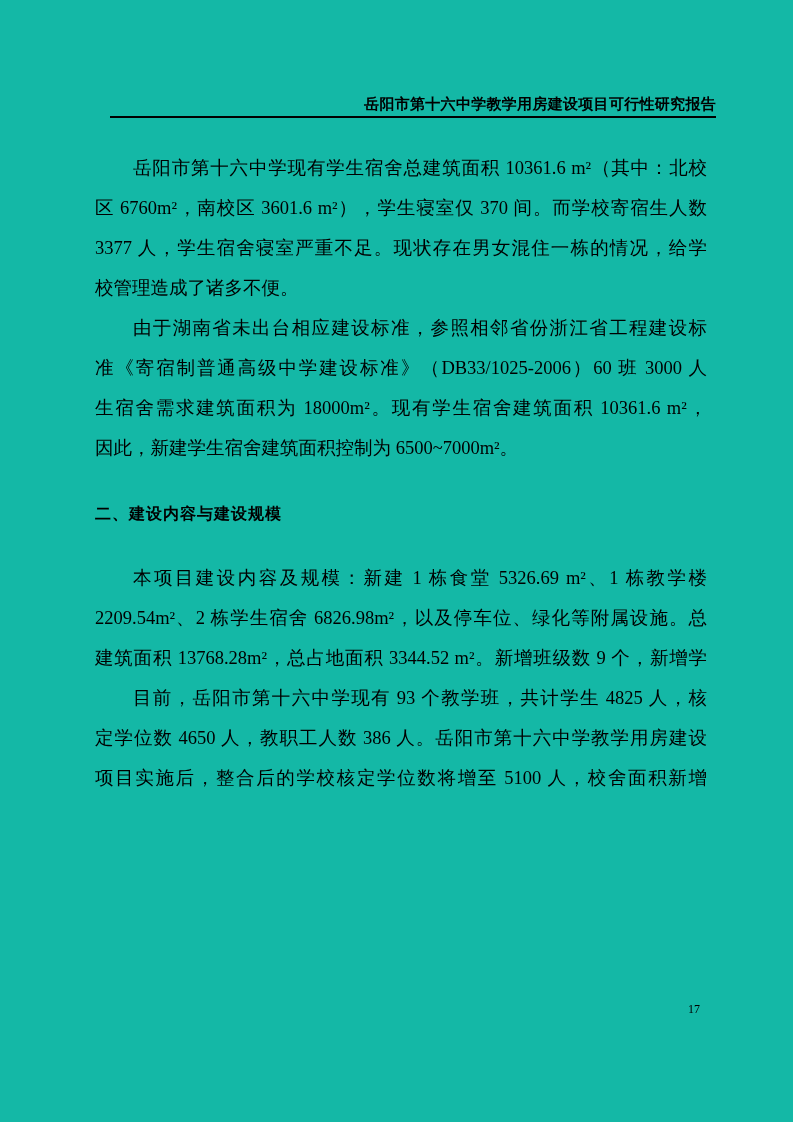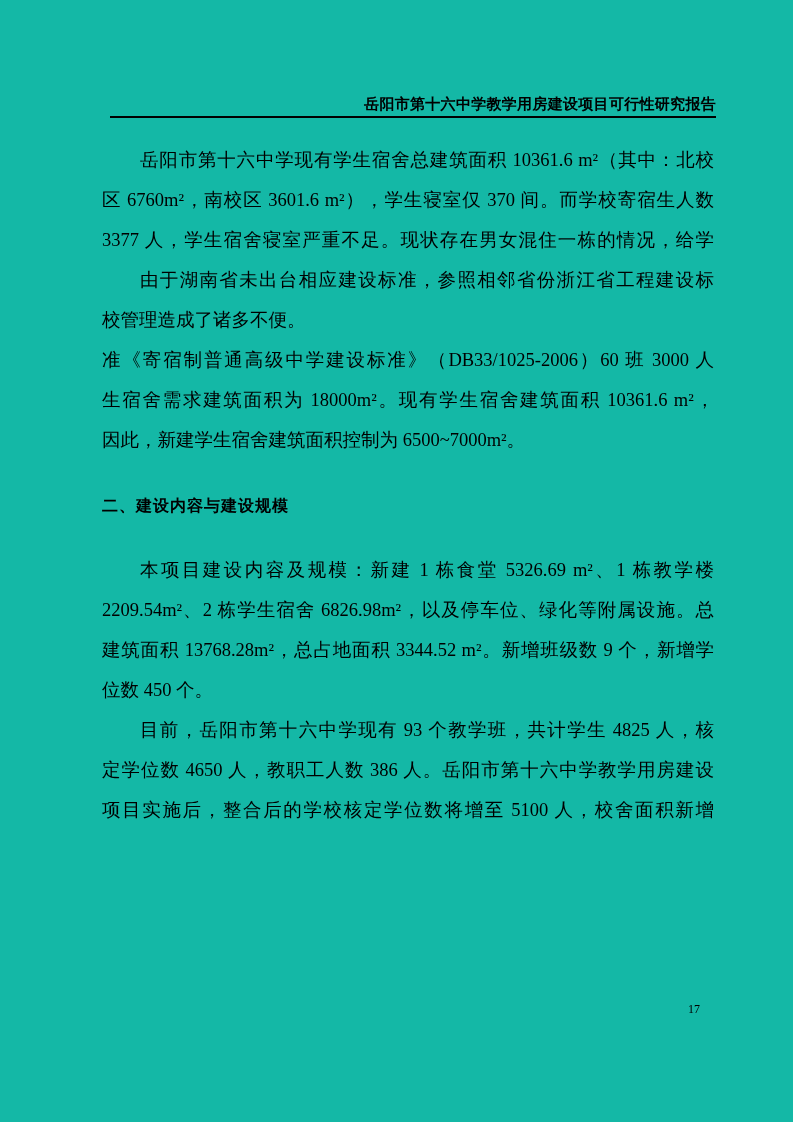--- a/index.html
+++ b/index.html
@@ -25,24 +25,23 @@
     font-size: 15px;
     font-weight: bold;
     line-height: 22px;
     letter-spacing: 0.3px;
     border-bottom: 2px solid #000000;
     padding-bottom: 1px;
   }
   .content {
     position: absolute;
     left: 95px;
-    top: 140px;
+    top: 148px;
     width: 612px;
     font-size: 18.5px;
-    margin-left: 7px;
   }
   .ln {
     margin: 0;
     height: 40px;
     line-height: 40px;
     overflow: hidden;
     text-align: justify;
     text-align-last: justify;
   }
   .ln.last {
@@ -76,33 +75,32 @@
 
   <div class="header">
     <span>岳阳市第十六中学教学用房建设项目可行性研究报告</span>
   </div>
 
   <div class="content">
 
     <p class="ln indent">岳阳市第十六中学现有学生宿舍总建筑面积 10361.6 m²（其中：北校</p>
     <p class="ln">区 6760m²，南校区 3601.6 m²），学生寝室仅 370 间。而学校寄宿生人数</p>
     <p class="ln">3377 人，学生宿舍寝室严重不足。现状存在男女混住一栋的情况，给学</p>
+    <p class="ln last">校管理造成了诸多不便。</p>
+
     <p class="ln indent">由于湖南省未出台相应建设标准，参照相邻省份浙江省工程建设标</p>
-
-    <p class="ln last">校管理造成了诸多不便。</p>
     <p class="ln">准《寄宿制普通高级中学建设标准》（DB33/1025-2006）60 班 3000 人</p>
     <p class="ln">生宿舍需求建筑面积为 18000m²。现有学生宿舍建筑面积 10361.6 m²，</p>
     <p class="ln last">因此，新建学生宿舍建筑面积控制为 6500~7000m²。</p>
 
     <h2 class="hd">二、建设内容与建设规模</h2>
 
     <p class="ln indent">本项目建设内容及规模：新建 1 栋食堂 5326.69 m²、1 栋教学楼</p>
     <p class="ln">2209.54m²、2 栋学生宿舍 6826.98m²，以及停车位、绿化等附属设施。总</p>
     <p class="ln">建筑面积 13768.28m²，总占地面积 3344.52 m²。新增班级数 9 个，新增学</p>
-    <p class="ln last">位数 450 个。</p>
 
 
     <p class="ln indent">目前，岳阳市第十六中学现有 93 个教学班，共计学生 4825 人，核</p>
     <p class="ln">定学位数 4650 人，教职工人数 386 人。岳阳市第十六中学教学用房建设</p>
     <p class="ln">项目实施后，整合后的学校核定学位数将增至 5100 人，校舍面积新增</p>
 
   </div>
 
   <div class="page-number">17</div>
 

